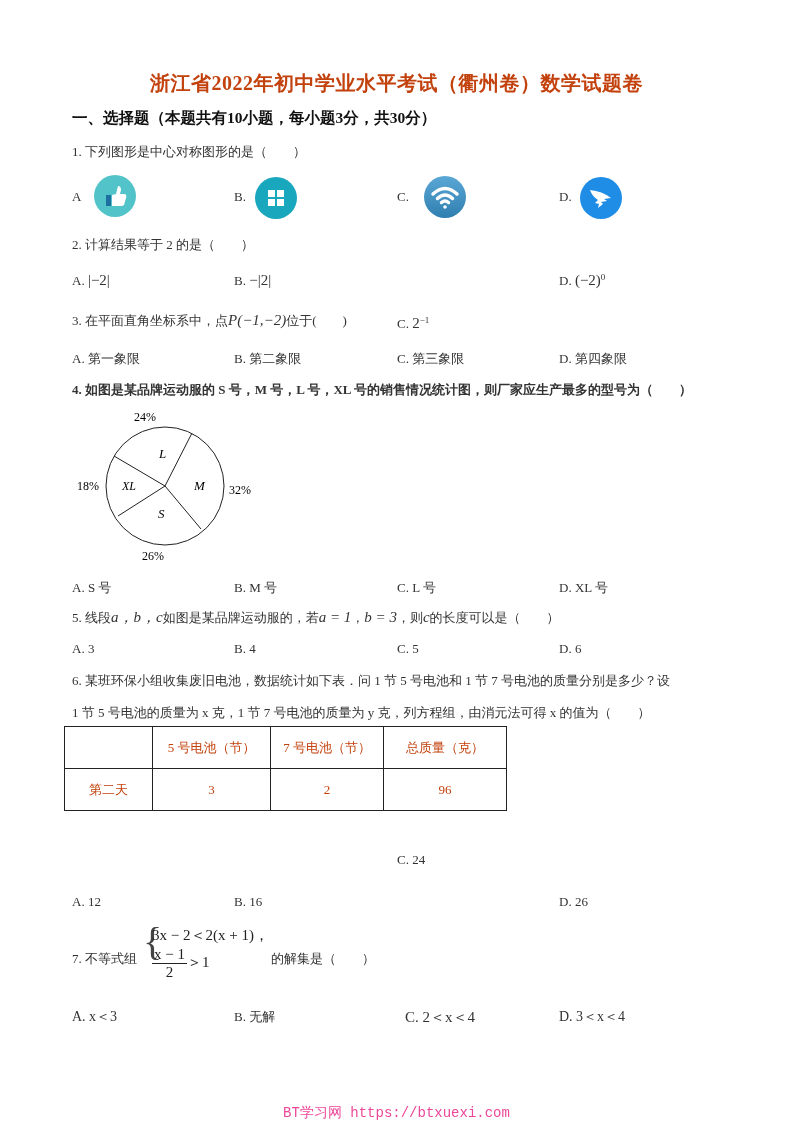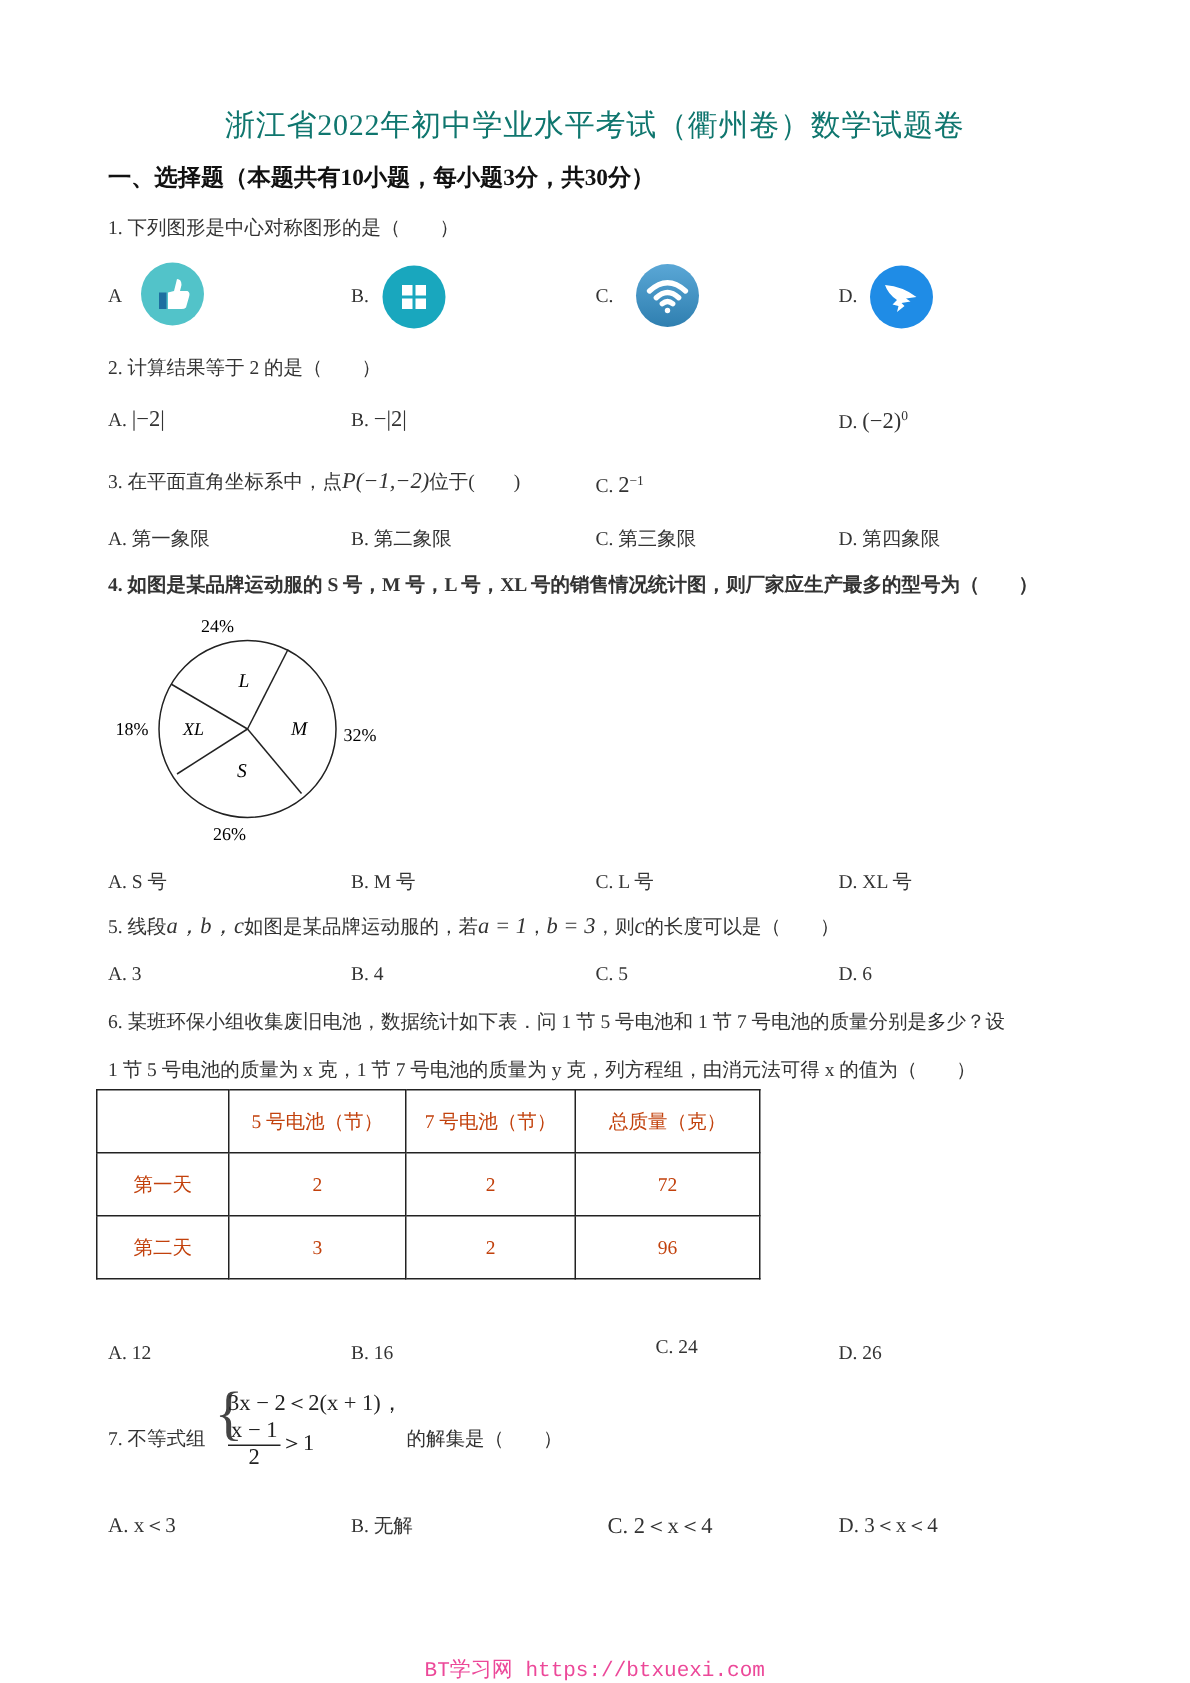--- a/index.html
+++ b/index.html
@@ -1,18 +1,18 @@
 <!DOCTYPE html>
 <html><head>
 <meta charset="utf-8">
 <style>
   * { margin:0; padding:0; box-sizing:border-box; }
   body { width:793px; height:1122px; background:#fff; font-family:"Liberation Serif","DejaVu Serif",serif; color:#222; position:relative; overflow:hidden; }
   .abs { position:absolute; }
-  .title { top:70px; left:0; width:793px; text-align:center; font-size:20px; font-weight:normal; letter-spacing:0.5px; color:#0f766e; }
+  .title { top:70px; left:0; width:793px; text-align:center; font-size:20px; font-weight:bold; letter-spacing:0.5px; color:#c2410c; }
   .section { top:108px; left:72px; font-size:15.5px; font-weight:bold; color:#111; }
   .q { font-size:13px; color:#333; left:72px; }
   .opt { font-size:13px; color:#333; }
   .math { font-family:"Liberation Serif","DejaVu Serif",serif; font-size:15px; }
   .it { font-style:italic; }
   sup { font-size:9px; }
   .icon { width:42px; height:42px; border-radius:50%; position:absolute; }
   table.bt { border-collapse:collapse; position:absolute; left:64px; top:726px; font-size:13px; color:#c2410c; }
   table.bt td { border:1px solid #222; text-align:center; height:42px; }
   .footer { top:1072px; left:0; width:793px; text-align:center; font-family:Liberation Mono, monospace; font-size:14px; color:#ec4899;margin-top:32px; }
@@ -102,36 +102,30 @@
 <div class="abs q" style="top:704px;">1 节 5 号电池的质量为 x 克，1 节 7 号电池的质量为 y 克，列方程组，由消元法可得 x 的值为（　　）</div>
 <table class="bt">
   <tbody>
       <tr>
     <td style="width:88px;"></td>
     <td style="width:118px;">5 号电池（节）</td>
     <td style="width:113px;">7 号电池（节）</td>
     <td style="width:123px;">总质量（克）</td>
   </tr>
   <tr>
-    <td>第一天</td>
-    <td>2</td>
-    <td>2</td>
-    <td>72</td>
-  </tr>
-  <tr>
     <td>第二天</td>
     <td>3</td>
     <td>2</td>
     <td>96</td>
   </tr>
 </tbody>
   </table>
 <div class="abs opt" style="top:894px;left:72px;">A. 12</div>
 <div class="abs opt" style="top:894px;left:234px;">B. 16</div>
-<div class="abs opt" style="top:890px;left:397px;margin-left:40px;">C. 24</div>
+<div class="abs opt" style="top:852px;left:397px;">C. 24</div>
 <div class="abs opt" style="top:894px;left:559px;">D. 26</div>
 
 <div class="abs q" style="top:950px;">7. 不等式组</div>
 <div class="abs" style="left:143px;top:922px;font-size:40px;font-weight:100;line-height:1;color:#444;">{</div>
 <div class="abs math" style="left:152px;top:926px;">3x − 2＜2(x + 1)，</div>
 <div class="abs math" style="left:152px;top:946px;">
   <span class="frac"><span class="num">x − 1</span><span class="den">2</span></span><span>＞1</span>
 </div>
 <div class="abs q" style="top:950px;left:271px;">的解集是（　　）</div>
 <div class="abs opt math" style="top:1008px;left:72px;font-size:14px;">A.  x＜3</div>

